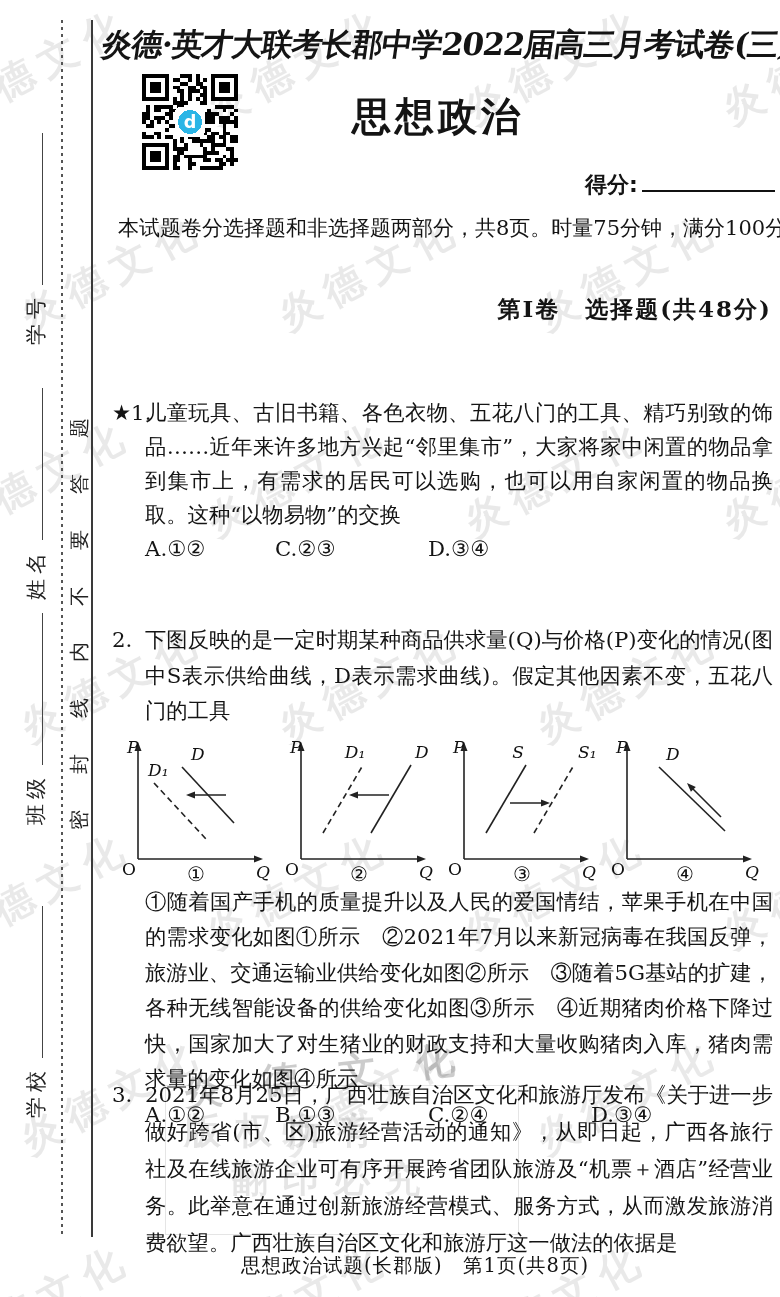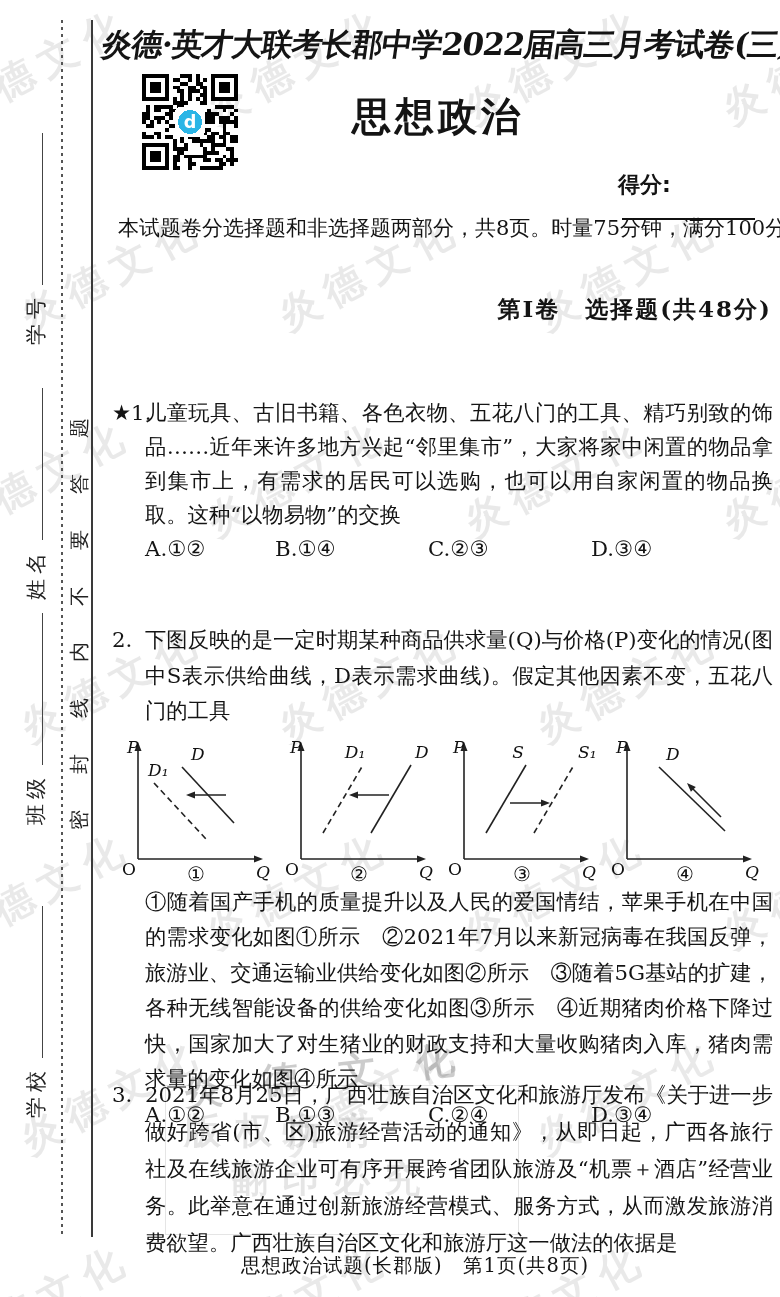--- a/index.html
+++ b/index.html
@@ -25,21 +25,21 @@
   .field-item{font-size:21px;letter-spacing:5px;color:#222;}
   .field-line{display:inline-block;width:152px;height:5px;border-bottom:1.6px solid #444;margin-left:8px;}
   #seal-col{left:66px;top:830px;font-size:20px;letter-spacing:36px;color:#222;}
   
   .z2{position:absolute;z-index:2;}
   .title{left:102px;top:24px;width:672px;font-size:31px;font-weight:bold;letter-spacing:-1px;
          transform:skewX(-8deg);white-space:nowrap;}
   .subject{left:352px;top:90px;font-size:39px;font-weight:bold;letter-spacing:4px;
          font-family:"DejaVu Sans","Liberation Sans",sans-serif;text-align:right;}
   .qr-wrap{left:142px;top:74px;width:96px;height:96px;}
-  .score{left:618px;top:170px;font-size:22px;font-weight:bold;
+  .score{left:585px;top:170px;font-size:22px;font-weight:bold;
          font-family:"DejaVu Sans",sans-serif;}
   .score-line{display:inline-block;width:133px;height:5px;border-bottom:2px solid #111;margin-left:4px;}
   .intro{left:118px;top:214px;width:655px;font-size:21px;white-space:nowrap;}
   .vol-head{left:112px;top:294px;width:660px;text-align:right;font-size:23px;font-weight:bold;letter-spacing:2px;}
   .part-intro{left:112px;top:327px;width:660px;font-size:21px;line-height:37px;text-align:justify;}
   .part-lead{font-weight:bold;font-family:"DejaVu Sans",sans-serif;font-size:21.5px;}
   .kai{font-style:italic;}
   .q{left:112px;width:661px;line-height:35px;font-size:21.3px;}
   .q .qbody{position:relative;padding-left:33px;text-align:justify;}
   .q .qmark{position:absolute;left:0;top:0;white-space:nowrap;}
@@ -324,21 +324,20 @@
   <div class="z2 vol-head">第Ⅰ卷　选择题(共48分)</div>
 
 
   <div class="z2 q" id="q1">
     <div class="qbody">
       <span class="qmark">★1.</span>
       <p>儿童玩具、古旧书籍、各色衣物、五花八门的工具、精巧别致的饰品……近年来许多地方兴起“邻里集市”，大家将家中闲置的物品拿到集市上，有需求的居民可以选购，也可以用自家闲置的物品换取。这种“以物易物”的交换</p>
     </div>
     <div class="opts">
       <span>A.①②</span>
-      <span>B.①④</span>
       <span>C.②③</span>
       <span>D.③④</span>
     </div>
   </div>
 
   <div class="z2 q" id="q2">
     <div class="qbody">
       <span class="qmark">2.</span>
       <p>下图反映的是一定时期某种商品供求量(Q)与价格(P)变化的情况(图中S表示供给曲线，D表示需求曲线)。假定其他因素不变，五花八门的工具</p>
     </div>

